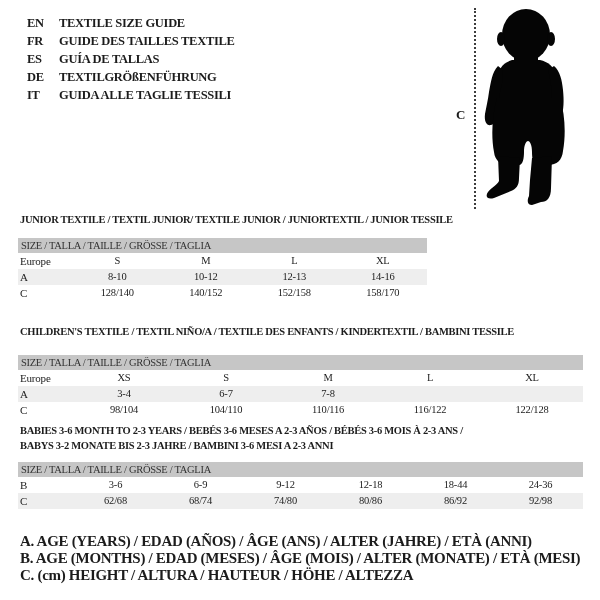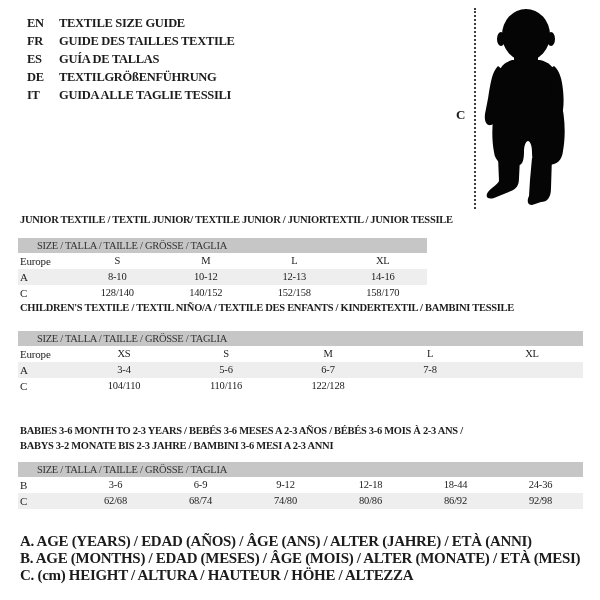--- a/index.html
+++ b/index.html
@@ -13,27 +13,27 @@
   .lang-list{position:absolute;left:27px;top:14px;}
   .lang-row{display:flex;height:18px;line-height:18px;font-weight:bold;font-size:12.5px;letter-spacing:-0.3px;}
   .lang-code{width:32px;}
   
   .measure-line{position:absolute;left:474px;top:8px;height:201px;width:0;border-left:2px dotted #3c3c3c;}
   .measure-label{position:absolute;left:456px;top:107px;font-size:13px;font-weight:bold;}
   .silhouette{position:absolute;left:484px;top:8px;}
   
   .size-section{position:absolute;left:18px;}
   .t1{top:238px;width:409px;}
-  .t2{top:331px;width:565px;}
+  .t2{top:355px;width:565px;}
   .t3{top:462px;width:565px;}
   .tbl-title{position:absolute;left:2px;font-weight:bold;font-size:10.5px;letter-spacing:-0.3px;line-height:15px;white-space:nowrap;}
   .t1 .tbl-title{top:-26px;}
   .t2 .tbl-title{top:-31px;}
   .t3 .tbl-title{top:-39px;}
-  .band{height:15px;line-height:15px;background:var(--band,#c6c6c6);padding-left:19px;font-size:10.5px;letter-spacing:-0.3px;color:#333;}
+  .band{height:15px;line-height:15px;background:var(--band,#c6c6c6);padding-left:3px;font-size:10.5px;letter-spacing:-0.3px;color:#333;}
   .row{display:grid;height:16px;line-height:16px;font-size:10.5px;}
   .row.shaded{background:var(--alt,#eee);}
   .row .label{padding-left:2px;font-size:11px;text-align:left;}
   .row .cell{text-align:center;}
   
   .footnotes{position:absolute;left:20px;top:533px;}
   .footnote{height:17px;line-height:17px;font-weight:bold;font-size:15px;letter-spacing:-0.3px;white-space:nowrap;}
 </style>
 </head>
 <body>
@@ -121,28 +121,29 @@
           <span class="label">Europe</span>
           <span class="cell">XS</span>
           <span class="cell">S</span>
           <span class="cell">M</span>
           <span class="cell">L</span>
           <span class="cell">XL</span>
         </div>
         <div class="row shaded" style="grid-template-columns: 55px repeat(5, 1fr);">
           <span class="label">A</span>
           <span class="cell">3-4</span>
-          <span class="cell">5-6</span>
           <span class="cell">6-7</span>
           <span class="cell">7-8</span>
         </div>
         <div class="row" style="grid-template-columns: 55px repeat(5, 1fr);">
           <span class="label">C</span>
+          <span class="cell">98/104</span>
           <span class="cell">104/110</span>
           <span class="cell">110/116</span>
+          <span class="cell">116/122</span>
           <span class="cell">122/128</span>
         </div>
       </div>
   </section>
 
   <section class="size-section t3">
     <div class="tbl-title">
         <div class="title-line">BABIES 3-6 MONTH TO 2-3 YEARS / BEBÉS 3-6 MESES A 2-3 AÑOS / BÉBÉS 3-6 MOIS À 2-3 ANS /</div>
         <div class="title-line">BABYS 3-2 MONATE BIS 2-3 JAHRE / BAMBINI 3-6 MESI A 2-3 ANNI</div>
       </div>

